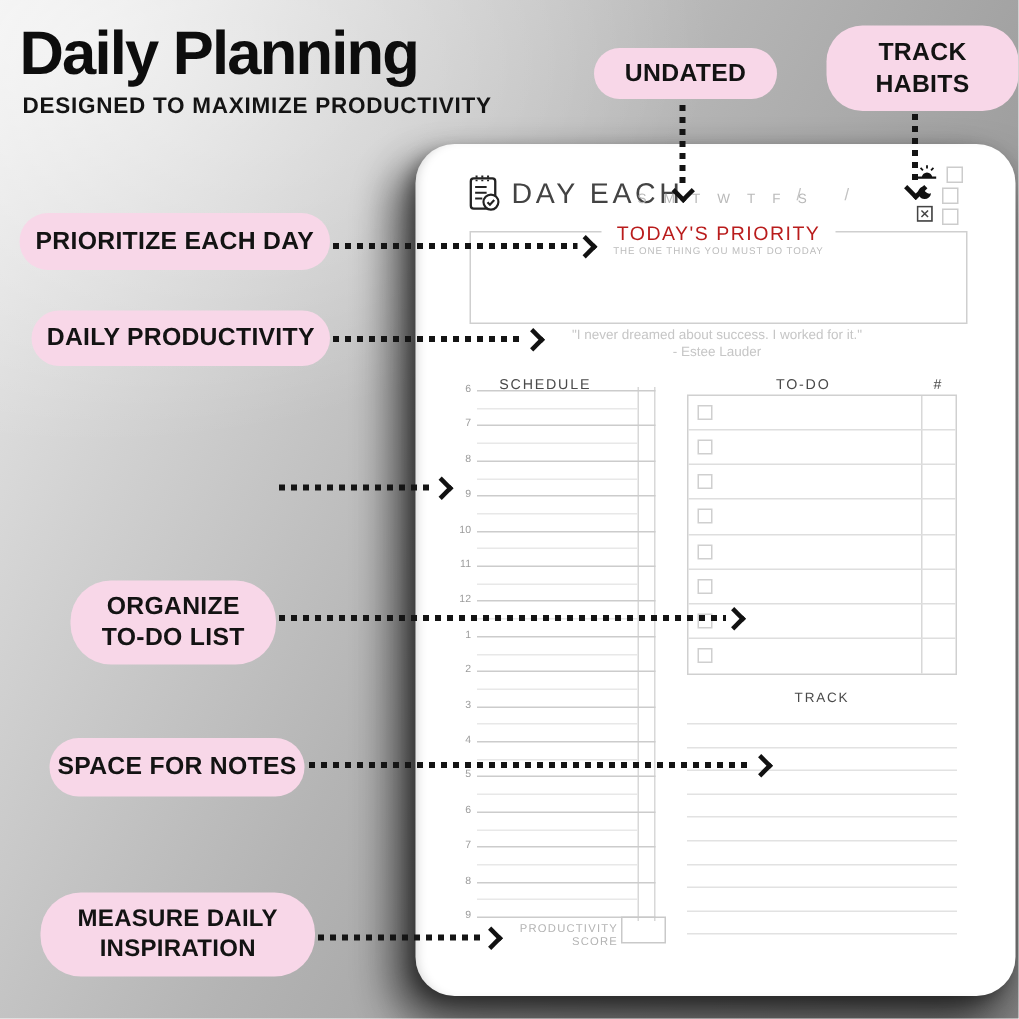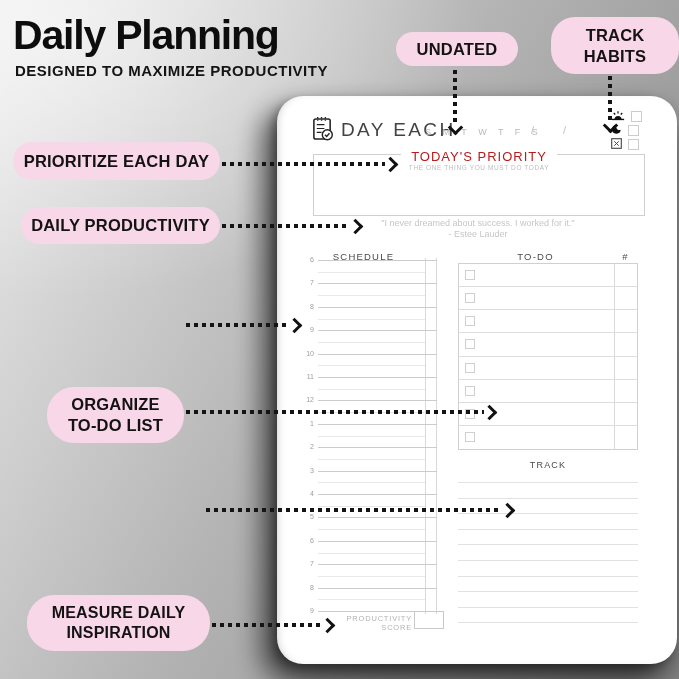--- a/index.html
+++ b/index.html
@@ -254,20 +254,21 @@
       </div>
   </div>
 
   <div class="bubble b-undated">UNDATED</div>
   <div class="bubble b-prioritize">PRIORITIZE EACH DAY</div>
   <div class="bubble b-track">TRACK
 HABITS</div>
   <div class="bubble b-inspiration">DAILY PRODUCTIVITY</div>
   <div class="bubble b-organize">ORGANIZE
 TO-DO LIST</div>
+  <div class="bubble b-notes">SPACE FOR NOTES</div>
   <div class="bubble b-measure">MEASURE DAILY
 INSPIRATION</div>
 
   <div class="dot-v" style="left:453px;top:70px;height:52px;"></div>
   <div class="chev down" style="left:450px;top:122px;"></div>
 
   <div class="dot-v" style="left:608px;top:76px;height:44px;"></div>
   <div class="chev down" style="left:605px;top:120px;"></div>
 
   <div class="dot-h" style="left:222px;top:162px;width:163px;"></div>

